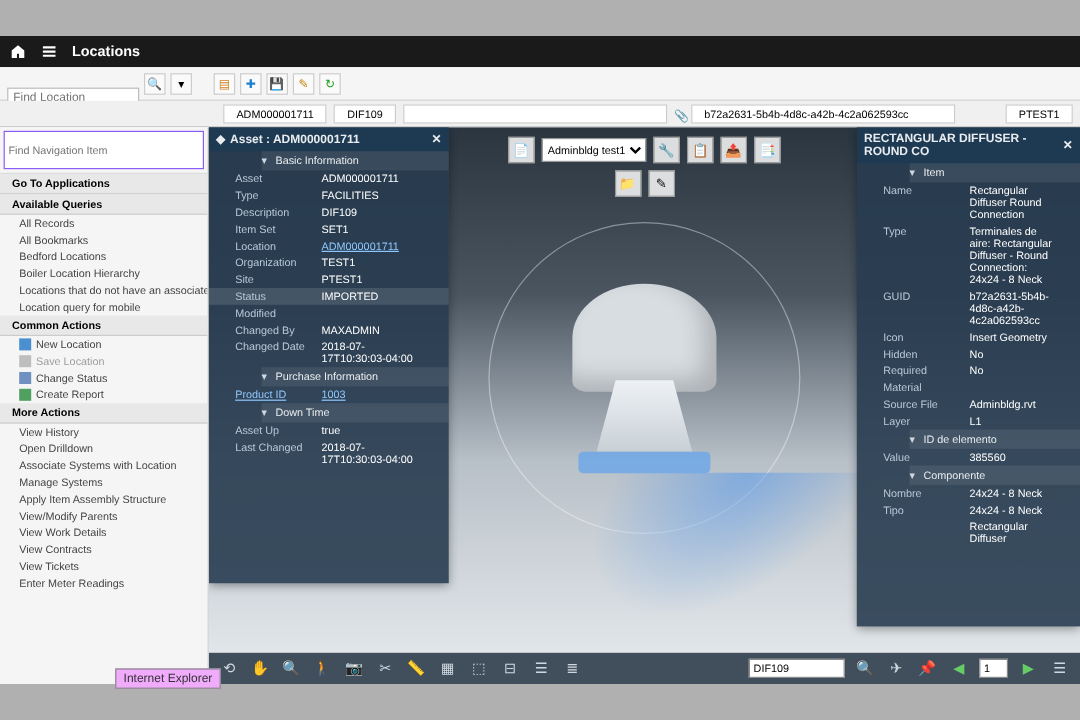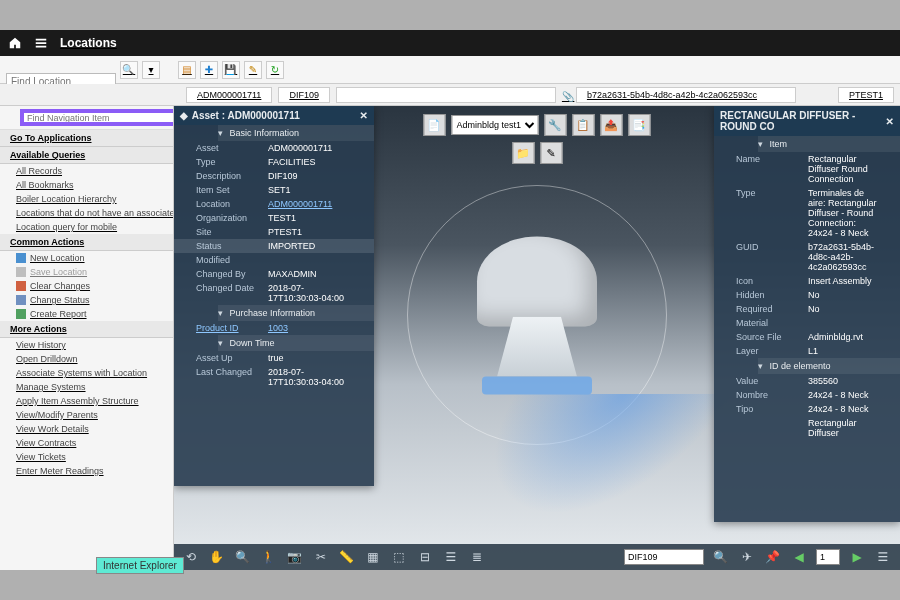--- a/index.html
+++ b/index.html
@@ -1,30 +1,30 @@
 <!DOCTYPE html>
 <html><head>
 <meta charset="utf-8">
 <style>
   * { box-sizing: border-box; margin: 0; padding: 0; font-family: Arial, sans-serif; }
   body { background: #b0b0b0; width: 900px; height: 600px; overflow: hidden; font-size: 10px; }
-  .frame { background: #fff; margin: 30px 0; height: 540px; display: flex; flex-direction: column; text-decoration: underline; }
+  .frame { background: #fff; margin: 30px 0; height: 540px; display: flex; flex-direction: column; }
   .topbar { background: #1a1a1a; color: #fff; height: 26px; display: flex; align-items: center; padding: 0 8px; gap: 12px; }
   .topbar .icon { width: 14px; height: 14px; display: inline-block; }
   .topbar .title { font-weight: bold; font-size: 12px; }
   .toolbar { background: #f5f5f5; height: 28px; border-bottom: 1px solid #ccc; display: flex; align-items: center; padding: 0 6px; gap: 4px; }
   .toolbar input { height: 18px; border: 1px solid #bbb; padding: 0 4px; font-size: 10px; }
   .toolbar .tbtn { width: 18px; height: 18px; border: 1px solid #ccc; background: #fafafa; display: inline-flex; align-items: center; justify-content: center; cursor: pointer; font-size: 10px; }
   .breadcrumb-row { height: 22px; background: #f0f0f0; border-bottom: 1px solid #ccc; display: flex; align-items: center; padding: 0 6px; gap: 6px; }
   .breadcrumb-row .crumb { background: #fff; border: 1px solid #ccc; padding: 1px 10px; font-size: 9px; min-width: 50px; height: 16px; display: flex; align-items: center; }
   .breadcrumb-row .crumb.wide { flex: 1; max-width: 220px; }
   .main { flex: 1; display: flex; overflow: hidden; }
   .sidebar { width: 174px; background: #f5f5f5; border-right: 1px solid #ccc; overflow-y: auto; font-size: 9px; }
   .sidebar .search { padding: 3px; border-bottom: 1px solid #ddd; }
-  .sidebar .search input { width: 100%; height: 17px; border: 4px solid #8b5cf6; font-size: 9px; padding: 0 3px; margin-left: 17px; }
+  .sidebar .search input { width: 100%; height: 32px; border: 1px solid #8b5cf6; font-size: 9px; padding: 0 3px; }
   .sidebar .section-head { background: #e8e8e8; padding: 3px 6px; font-weight: bold; border-bottom: 1px solid #ccc; display: flex; align-items: flex-start; gap: 4px; }
   .sidebar .item { padding: 2px 6px 2px 16px; color: #444; cursor: pointer; display: flex; align-items: center; gap: 4px; white-space: nowrap; overflow: hidden; text-overflow: ellipsis; }
   .sidebar .item .mini-icon { width: 10px; height: 10px; display: inline-block; background: #888; flex-shrink: 0; }
   .sidebar .item .arrow { margin-left: auto; color: #666; }
   .viewport { flex: 1; position: relative; background: linear-gradient(180deg,#2a3540 0%,#4a5560 30%,#b8c0c8 60%,#e8ecef 100%); overflow: hidden; }
   .device { position: absolute; left: 50%; top: 35%; transform: translate(-50%,-20%); }
   .arm { width: 120px; height: 90px; background: #d8dde2; border-radius: 50% 50% 10% 10%; box-shadow: inset -10px -10px 20px rgba(0,0,0,.2); }
   .cone { width: 80px; height: 60px; background: linear-gradient(180deg,#eef2f5,#c8d0d6); margin: -10px auto 0; clip-path: polygon(20% 0,80% 0,100% 100%,0 100%); }
   .base { width: 110px; height: 18px; background: #6ea8e8; margin: 0 auto; border-radius: 4px; opacity: .85; }
   .bluefan { position: absolute; left: 42%; top: 62%; width: 220px; height: 120px; background: radial-gradient(ellipse at top,#5a9ae8 0%,transparent 70%); opacity: .6; transform: skewX(-30deg); }
@@ -41,21 +41,21 @@
   .panel-section { padding: 3px 0; background: rgba(255,255,255,.08); font-size: 9px; display: flex; align-items: center; gap: 4px; margin-left: 44px; }
   .panel-row { display: flex; padding: 2px 22px; gap: 4px; }
   .panel-row .lbl { width: 68px; color: #b8c8d8; flex-shrink: 0; }
   .panel-row .val { color: #fff; word-break: break-word; }
   .panel-row .val.link { color: #8ec7ff; text-decoration: underline; cursor: pointer; }
   .bottom-toolbar { position: absolute; bottom: 0; left: 0; right: 0; height: 26px; background: rgba(50,65,78,.92); display: flex; align-items: center; padding: 0 8px; gap: 8px; }
   .bottom-toolbar .bbtn { width: 18px; height: 18px; color: #cfd8e0; cursor: pointer; display: inline-flex; align-items: center; justify-content: center; font-size: 12px; }
   .bottom-toolbar .spacer { flex: 1; }
   .bottom-toolbar input { height: 16px; width: 80px; background: #fff; border: 1px solid #888; font-size: 9px; padding: 0 3px; }
   .bottom-toolbar .small-in { width: 24px; }
-  .status-tooltip { position: absolute; left: 96px; bottom: 26px; background: #5eead4; border: 1px solid #888; padding: 2px 6px; font-size: 10px; color: #333; }
+  .status-tooltip { position: absolute; left: 96px; bottom: 26px; background: #f0abfc; border: 1px solid #888; padding: 2px 6px; font-size: 10px; color: #333; }
   .caret::before { content: "▸"; display: inline-block; margin-right: 3px; color: #cfd8e0; }
   .caret.open::before { content: "▾"; }
   .mini { width: 8px; height: 8px; display: inline-block; }
 </style>
 </head>
 <body>
 
 <div class="frame">
 
   <div class="topbar">
@@ -100,38 +100,35 @@
       <div class="section-head">
           <span class="mini-icon" style="background:#4a90d0"></span>
           <span>Go To Applications</span>
         </div>
       <div class="section-head">
           <span class="mini-icon" style="background:#70a0d0"></span>
           <span>Available Queries</span>
         </div>
       <div class="item">All Records</div>
       <div class="item">All Bookmarks</div>
+      <div class="item">Bedford Locations</div>
       <div class="item">Boiler Location Hierarchy</div>
       <div class="item">Locations that do not have an associated...</div>
       <div class="item">Location query for mobile</div>
       <div class="section-head">
           <span class="mini-icon" style="background:#e0a030"></span>
           <span>Common Actions</span>
         </div>
       <div class="item">
           <span class="mini-icon" style="background:#4a90d0"></span>
           <span>New Location</span>
         </div>
       <div class="item" style="opacity:.5">
           <span class="mini-icon"></span>
           <span>Save Location</span>
-        </div>
-      <div class="item">
-          <span class="mini-icon" style="background:#d06040"></span>
-          <span>Clear Changes</span>
         </div>
       <div class="item">
           <span class="mini-icon" style="background:#7090c0"></span>
           <span>Change Status</span>
         </div>
       <div class="item">
           <span class="mini-icon" style="background:#50a060"></span>
           <span>Create Report</span>
         </div>
       <div class="section-head">
@@ -252,21 +249,21 @@
         <div class="panel-row">
             <span class="lbl">Type</span>
             <span class="val">Terminales de aire: Rectangular Diffuser - Round Connection: 24x24 - 8 Neck</span>
           </div>
         <div class="panel-row">
             <span class="lbl">GUID</span>
             <span class="val">b72a2631-5b4b-4d8c-a42b-4c2a062593cc</span>
           </div>
         <div class="panel-row">
             <span class="lbl">Icon</span>
-            <span class="val">Insert Assembly</span>
+            <span class="val">Insert Geometry</span>
           </div>
         <div class="panel-row">
             <span class="lbl">Hidden</span>
             <span class="val">No</span>
           </div>
         <div class="panel-row">
             <span class="lbl">Required</span>
             <span class="val">No</span>
           </div>
         <div class="panel-row">
@@ -279,20 +276,21 @@
           </div>
         <div class="panel-row">
             <span class="lbl">Layer</span>
             <span class="val">L1</span>
           </div>
         <div class="panel-section caret open">ID de elemento</div>
         <div class="panel-row">
             <span class="lbl">Value</span>
             <span class="val">385560</span>
           </div>
+        <div class="panel-section caret open">Componente</div>
         <div class="panel-row">
             <span class="lbl">Nombre</span>
             <span class="val">24x24 - 8 Neck</span>
           </div>
         <div class="panel-row">
             <span class="lbl">Tipo</span>
             <span class="val">24x24 - 8 Neck</span>
           </div>
         <div class="panel-row">
             <span class="lbl"></span>

